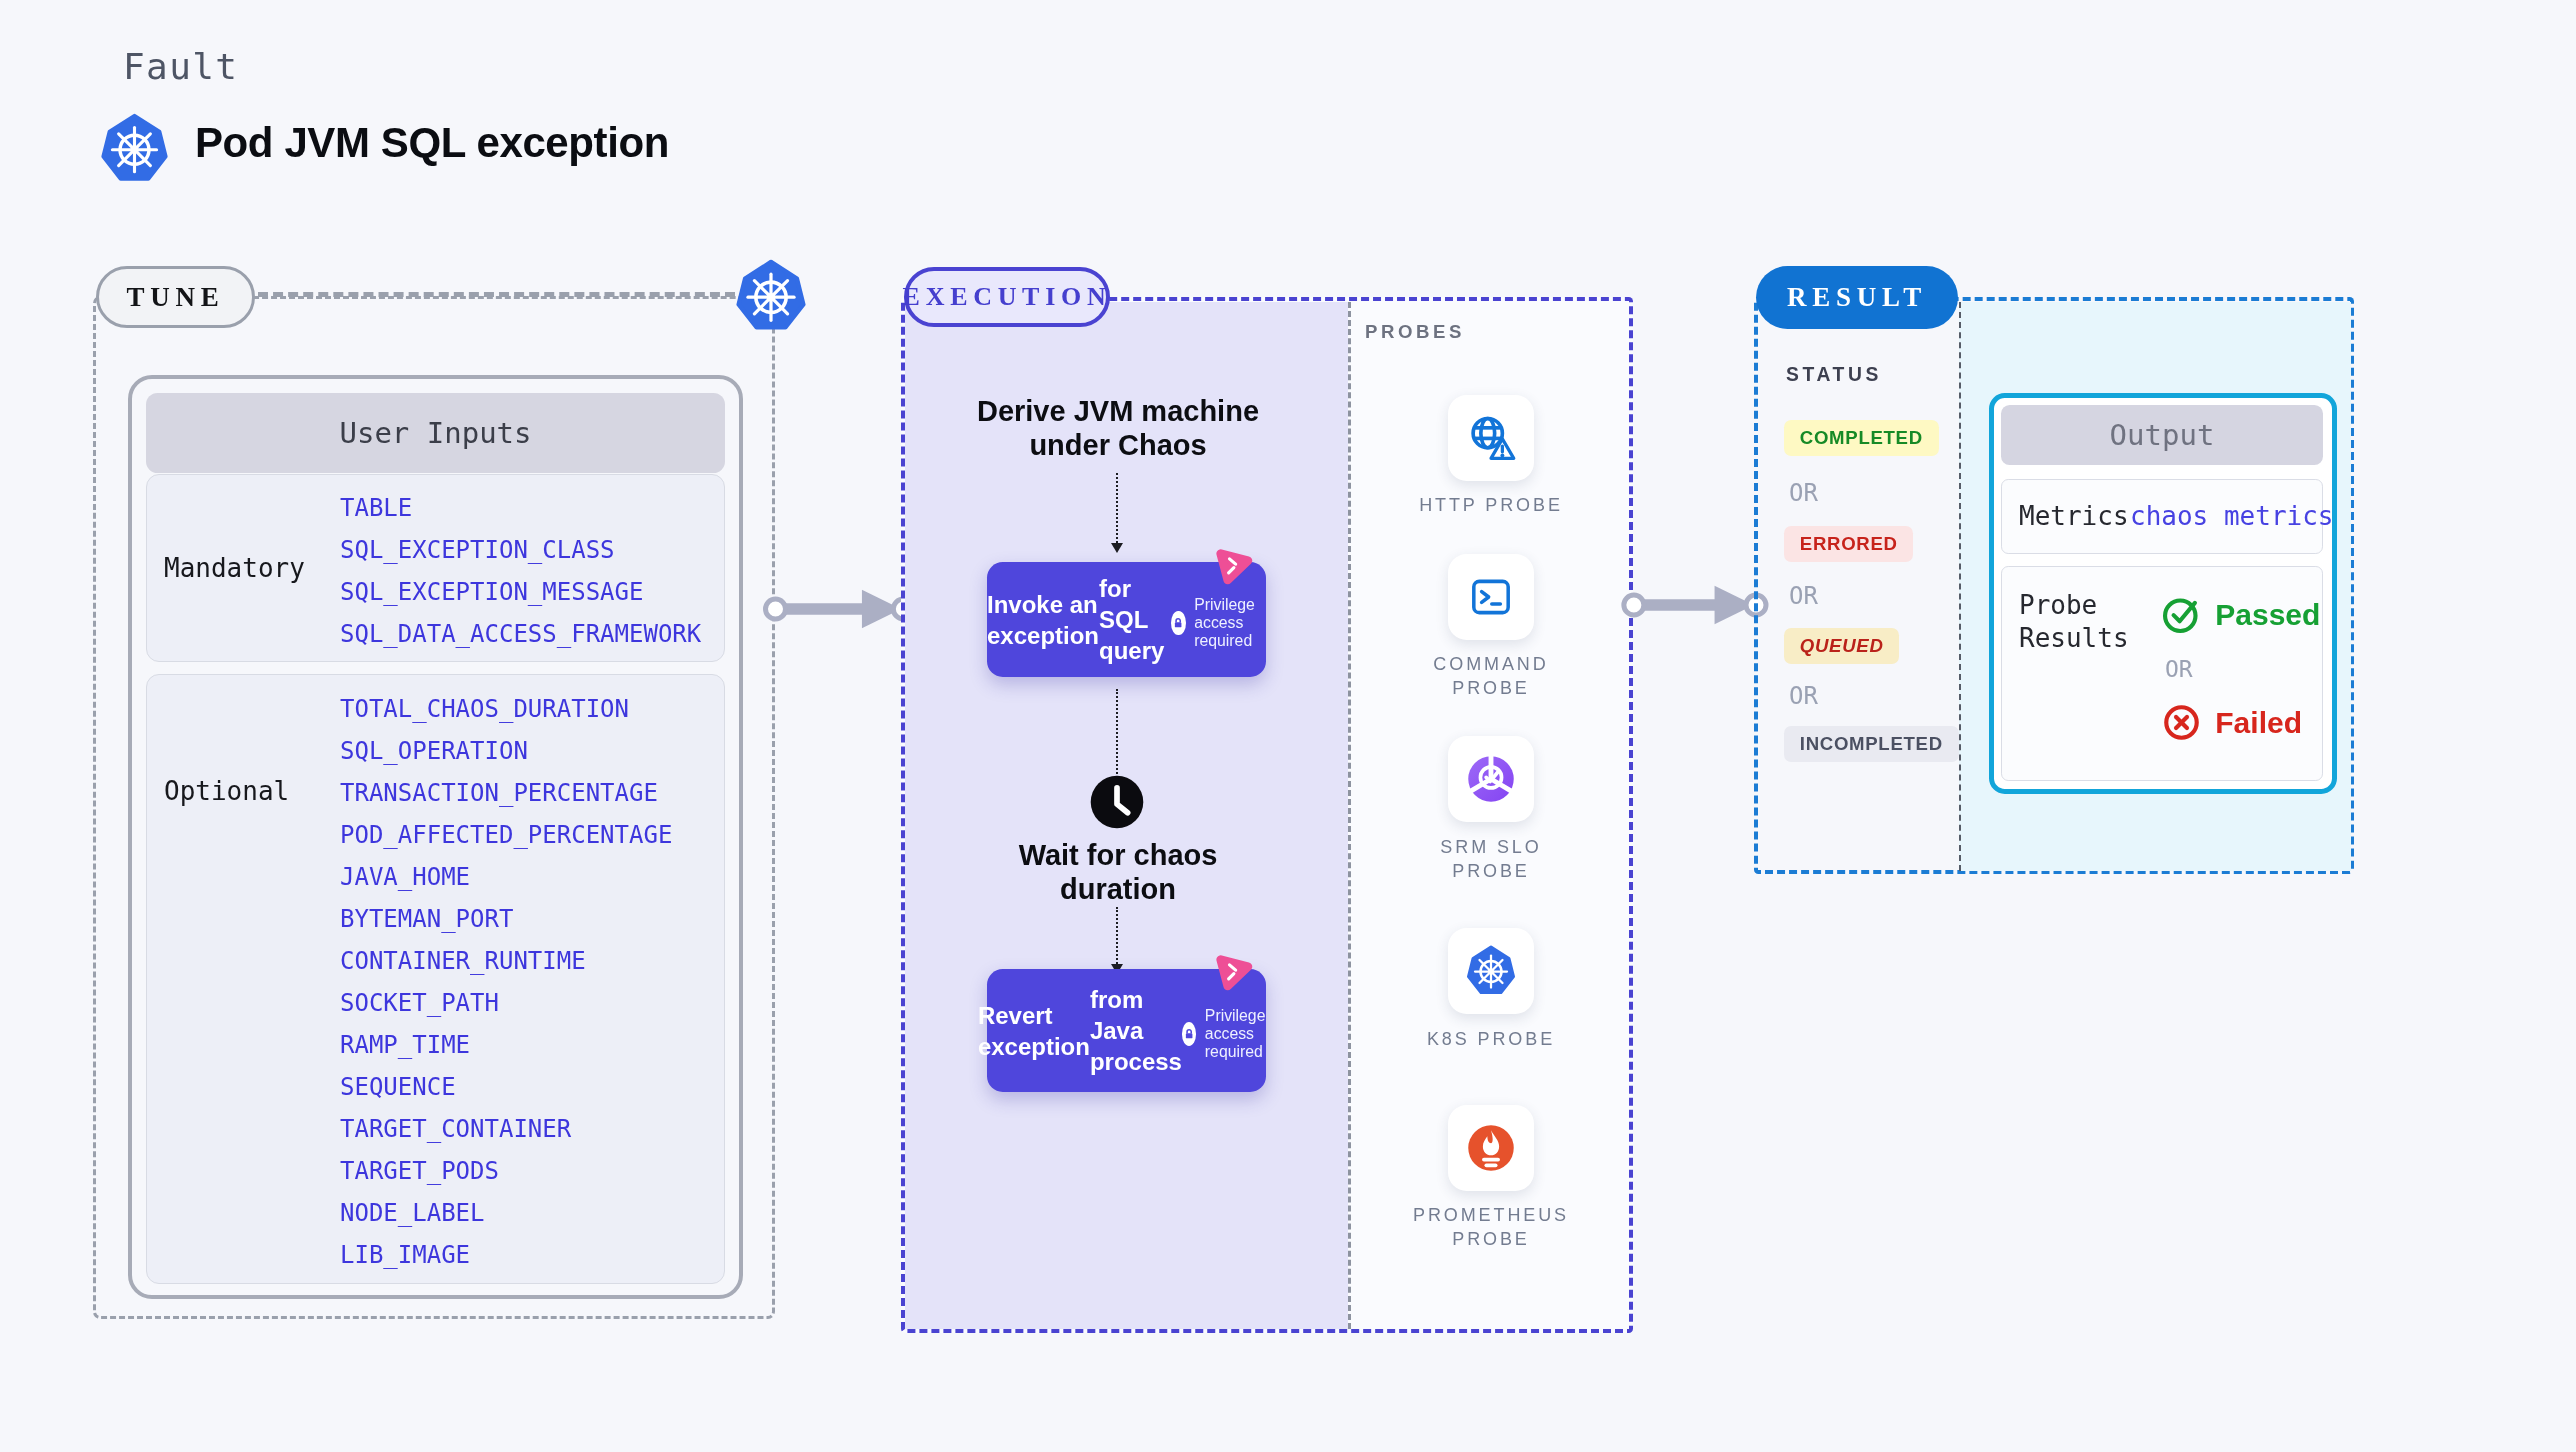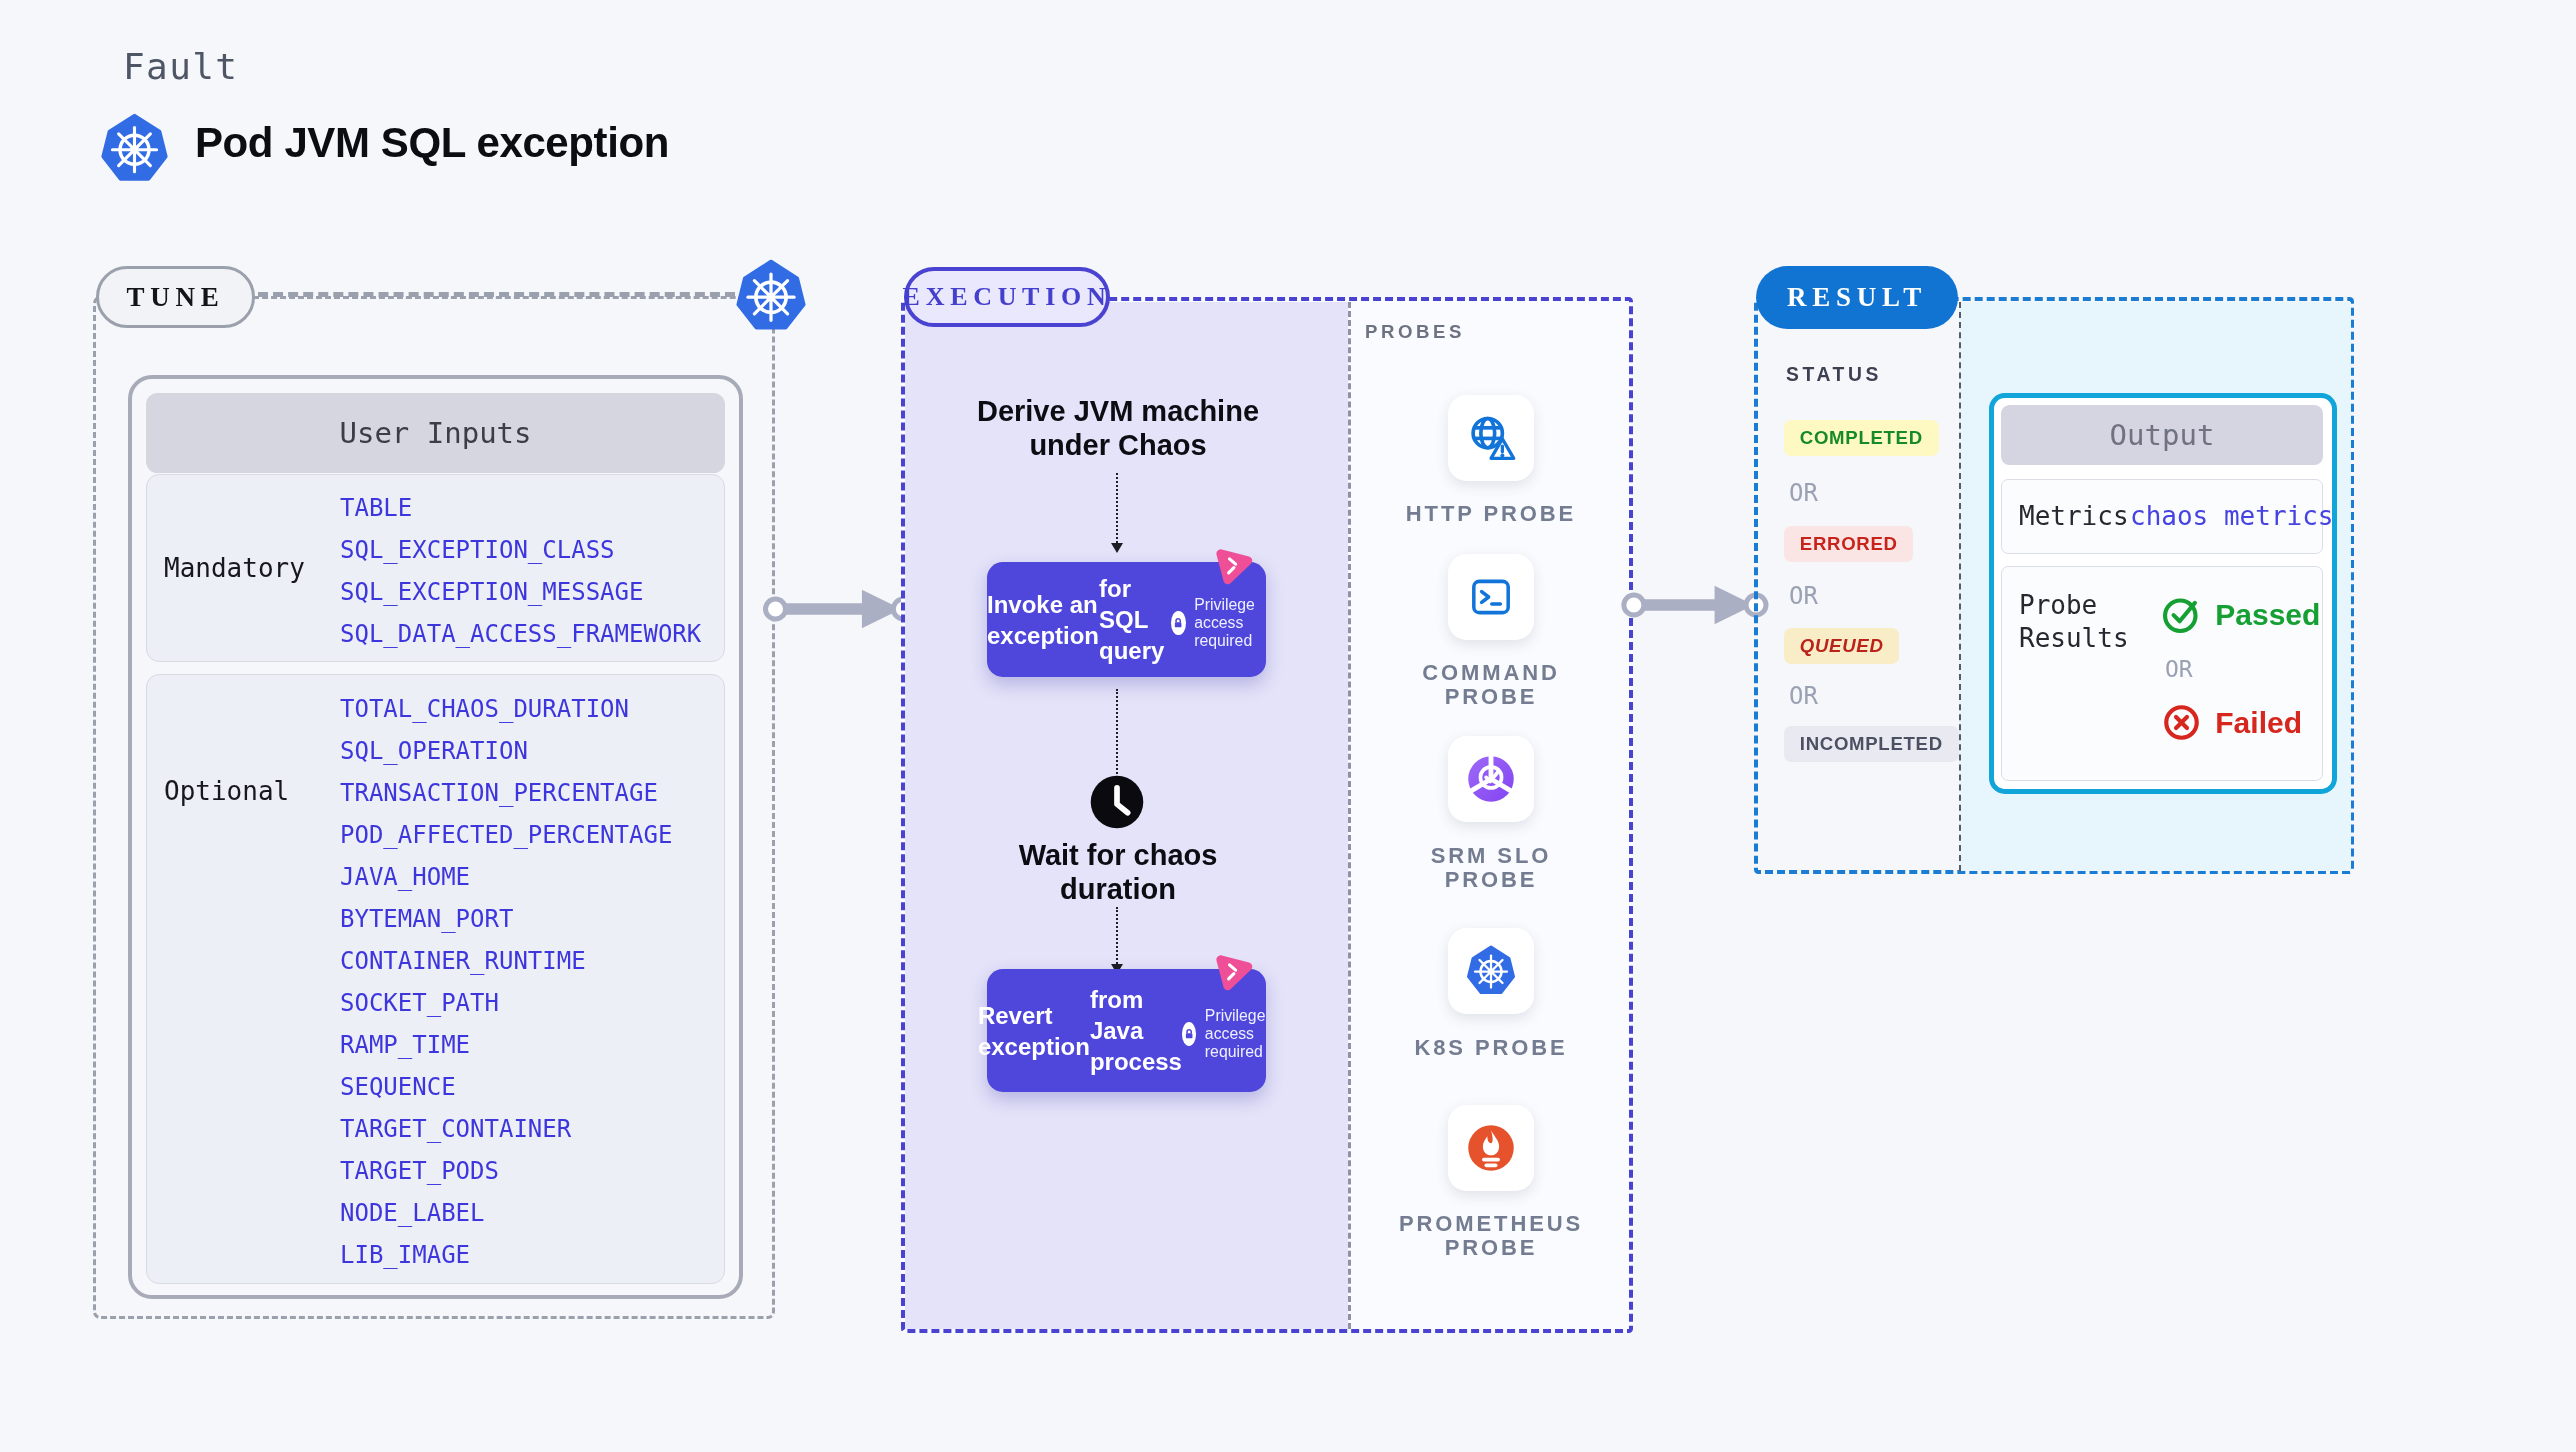--- a/index.html
+++ b/index.html
@@ -67,22 +67,22 @@
   .lock-badge { width:24px; height:24px; border-radius:50%; background:#fff;
                 display:flex; align-items:center; justify-content:center; }
   .clock-wrap { left:1090px; top:775px; width:54px; height:54px; }
 
   
   .probes-heading { left:1365px; top:321px; font-size:18.6px; font-weight:600;
                     letter-spacing:3.6px; color:#6d7280; }
   .probe-card { left:1448px; width:86px; height:86px; background:#fff; border-radius:18.6px;
                 box-shadow:0 4.3px 13px rgba(45,55,90,.12);
                 display:flex; align-items:center; justify-content:center; }
-  .probe-label { left:1398px; width:186px; text-align:center; font-size:22px; font-weight:700;
-                 letter-spacing:2.9px; color:#737c90; line-height:24px;margin-top:9px; }
+  .probe-label { left:1398px; width:186px; text-align:center; font-size:18px; font-weight:400;
+                 letter-spacing:2.9px; color:#737c90; line-height:24px; }
 
   
   .status-heading { left:1786px; top:364px; font-size:19.3px; font-weight:700;
                     letter-spacing:3.6px; color:#3d4050; }
   .status-badge { left:1784px; height:36px; display:inline-flex; align-items:center;
                   padding:0 15.8px; border-radius:7.2px; font-size:18.6px; font-weight:bold; letter-spacing:0.7px; }
   .badge-completed { background:#fef9c3; color:#168a26; }
   .badge-errored { background:#fbe4e4; color:#c7231b; }
   .badge-queued { background:#f8edc6; color:#ba221a; }
   .badge-incompleted { background:#e9eaf1; color:#4b5062; }

